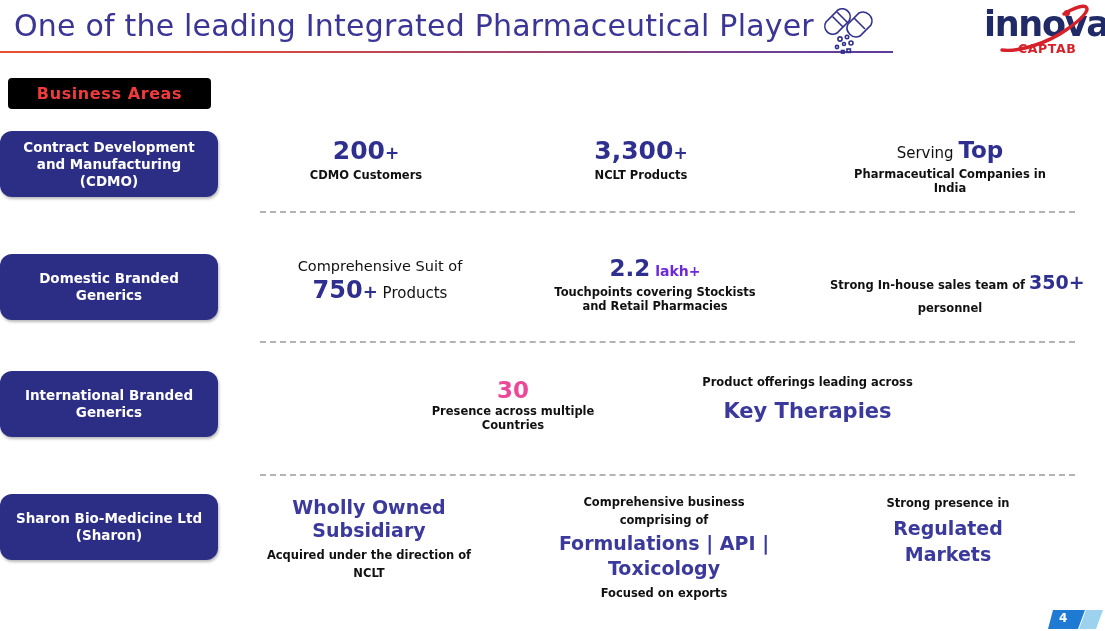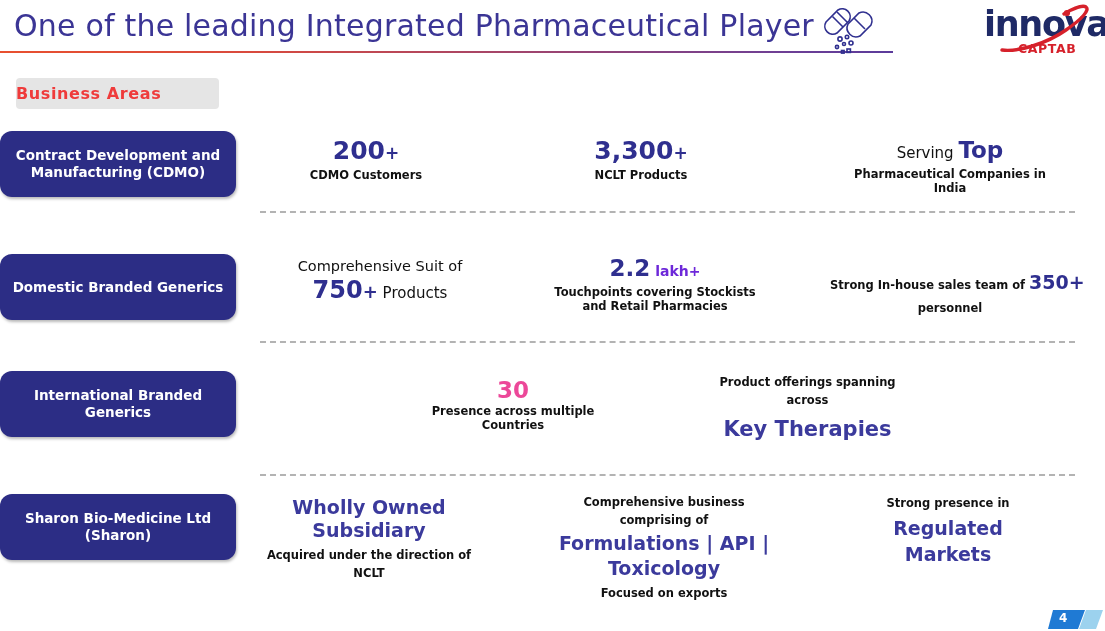--- a/index.html
+++ b/index.html
@@ -73,41 +73,41 @@
     font-family: "DejaVu Sans", sans-serif;
     font-size: 12.5px;
     font-weight: 700;
     letter-spacing: 0.6px;
     color: #d6212b;
   }
 
   
   #business-areas-badge {
     position: absolute;
-    left: 16px; top: 78px;
+    left: 8px; top: 78px;
     width: 203px; height: 31px;
-    background: #e5e5e5;
+    background: #000000;
     border-radius: 4px;
     display: flex;
     align-items: center;
-    justify-content: flex-start;
+    justify-content: center;
   }
   #business-areas-badge .label {
     font-family: "DejaVu Sans", sans-serif;
     font-size: 16px;
     font-weight: 700;
     color: #ef3b3b;
     letter-spacing: 0.6px;
   }
 
   
   .cat-box {
     position: absolute;
     left: 0;
-    width: 236px;
+    width: 218px;
     background: #2c2d85;
     border-radius: 12px;
     display: flex;
     align-items: center;
     justify-content: center;
     text-align: center;
     box-shadow: 1px 2px 3px rgba(0,0,0,0.28);
   }
   .cat-box .cat-label {
     color: #ffffff;
@@ -429,21 +429,21 @@
   <div class="line1"><span>Strong In-house sales team of</span> <span class="num">350+</span></div>
   <div class="line2">personnel</div>
 </div>
 
 <div class="cell" id="r3c1">
   <div class="num">30</div>
   <div class="sub">Presence across multiple Countries</div>
 </div>
 
 <div class="cell" id="r3c2">
-  <div class="line1">Product offerings spanning across</div>
+  <div class="line1">Product offerings leading across</div>
   <div class="line2">Key Therapies</div>
 </div>
 
 <div class="cell" id="r4c1">
   <div class="head">Wholly Owned Subsidiary</div>
   <div class="note">Acquired under the direction of NCLT</div>
 </div>
 
 <div class="cell" id="r4c2">
   <div class="line1">Comprehensive business comprising of</div>

